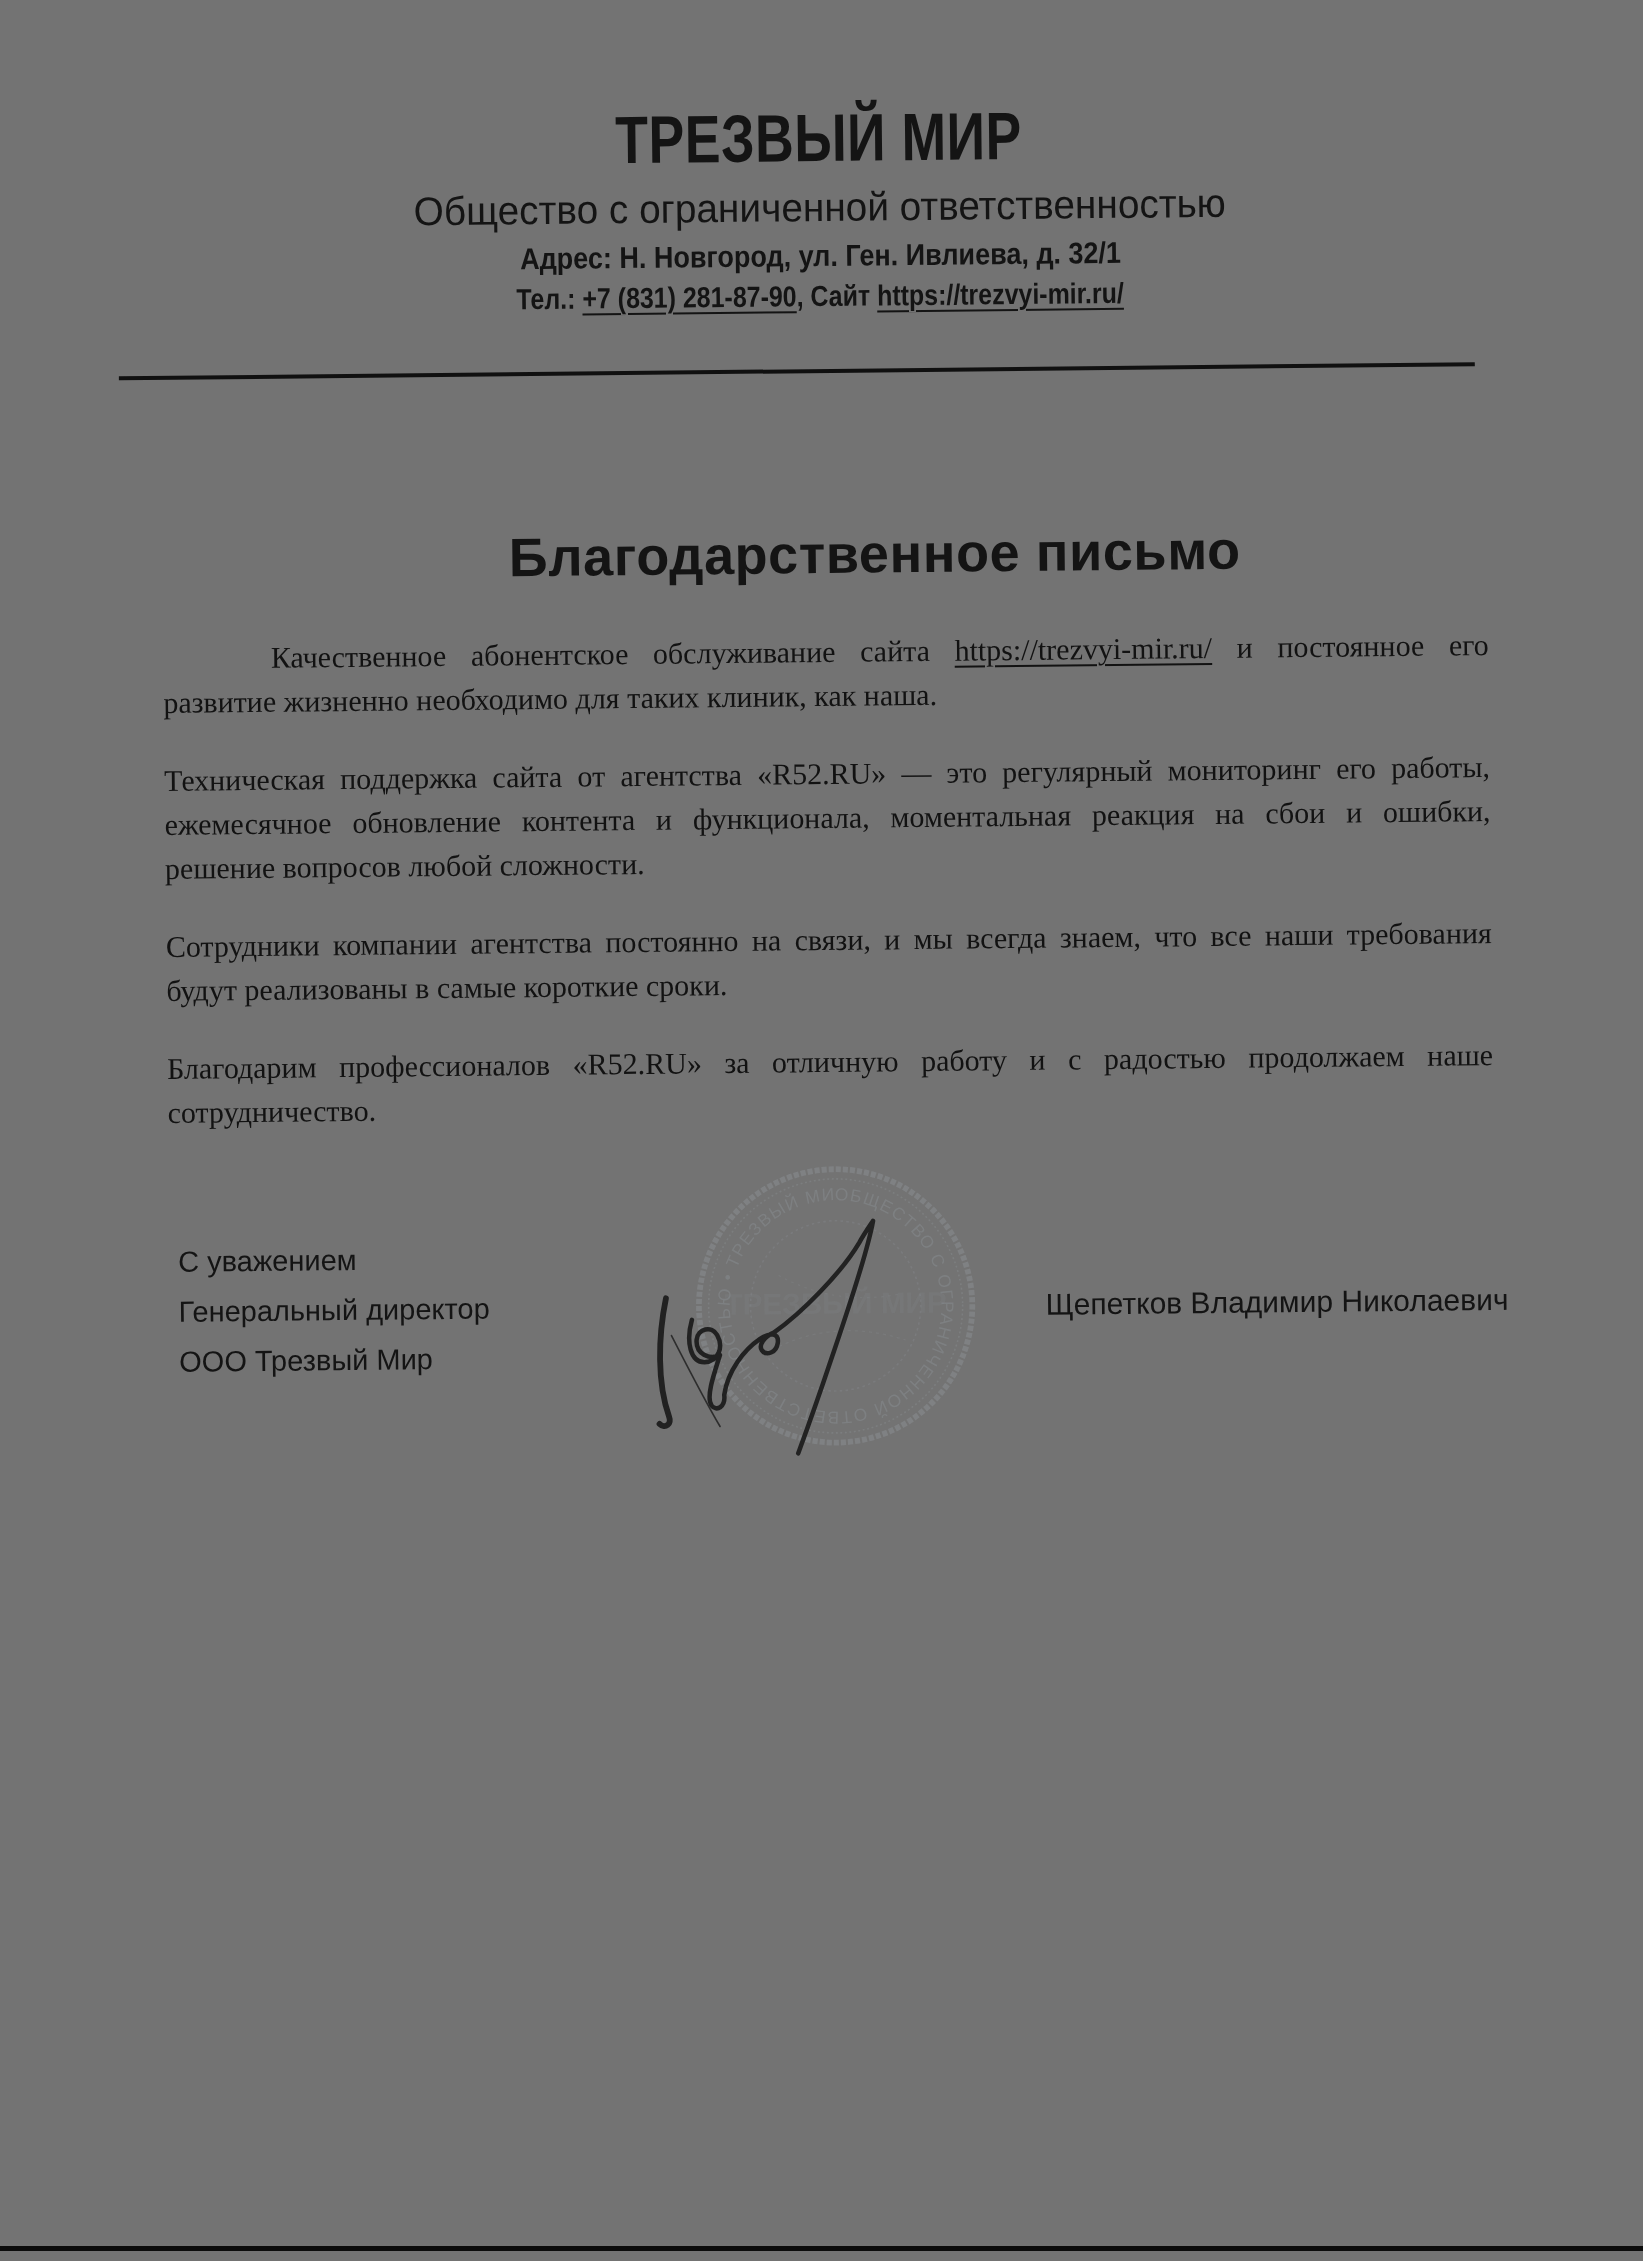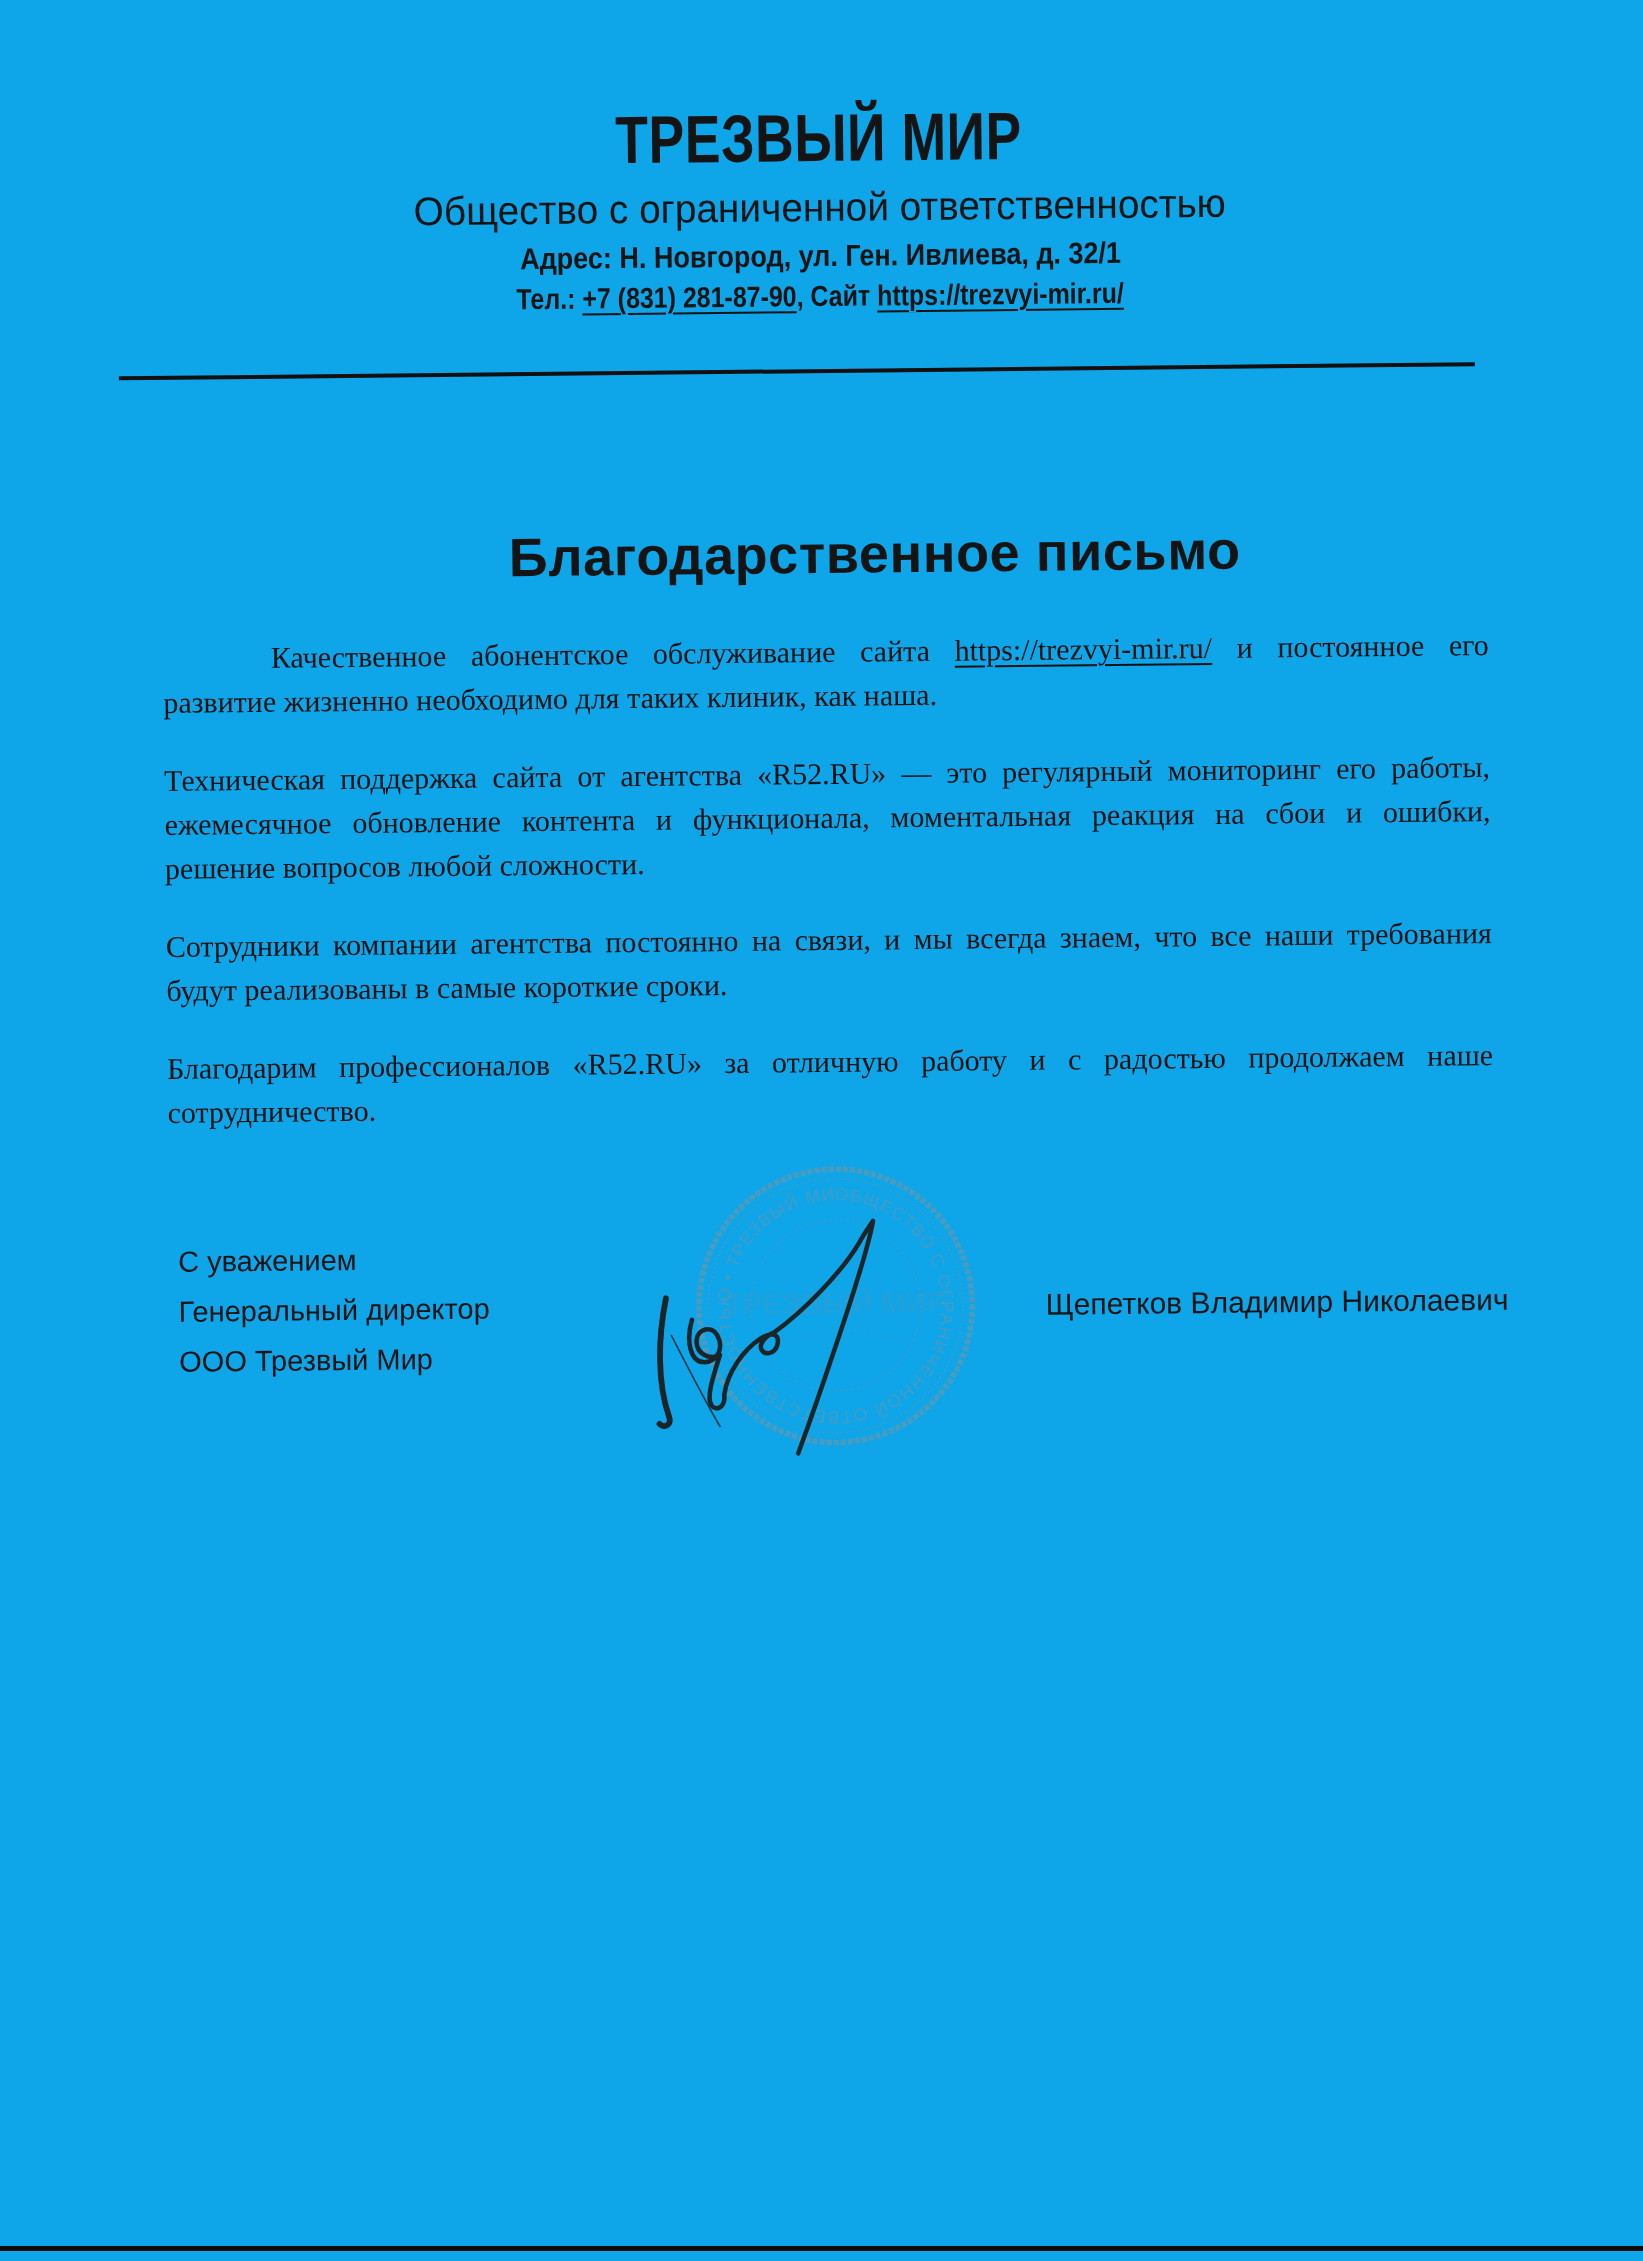--- a/index.html
+++ b/index.html
@@ -1,21 +1,21 @@
 <!DOCTYPE html>
 <html lang="ru" style="font-size:10.3px"><head>
 <meta charset="utf-8">
 <title>Благодарственное письмо</title>
 <style>
   html, body { margin: 0; padding: 0; background: #ffffff; }
   .page {
     position: relative;
     width: 1643px;
     height: 2261px;
-    background: #0ea5e9;
+    background: #737373;
     overflow: hidden;
     color: #141414;
     font-family: "Liberation Sans", "DejaVu Sans", sans-serif;
   }
   .skew {
     position: absolute;
     inset: 0;
     transform: rotate(-0.6deg);
     transform-origin: 822px 387px;
   }

